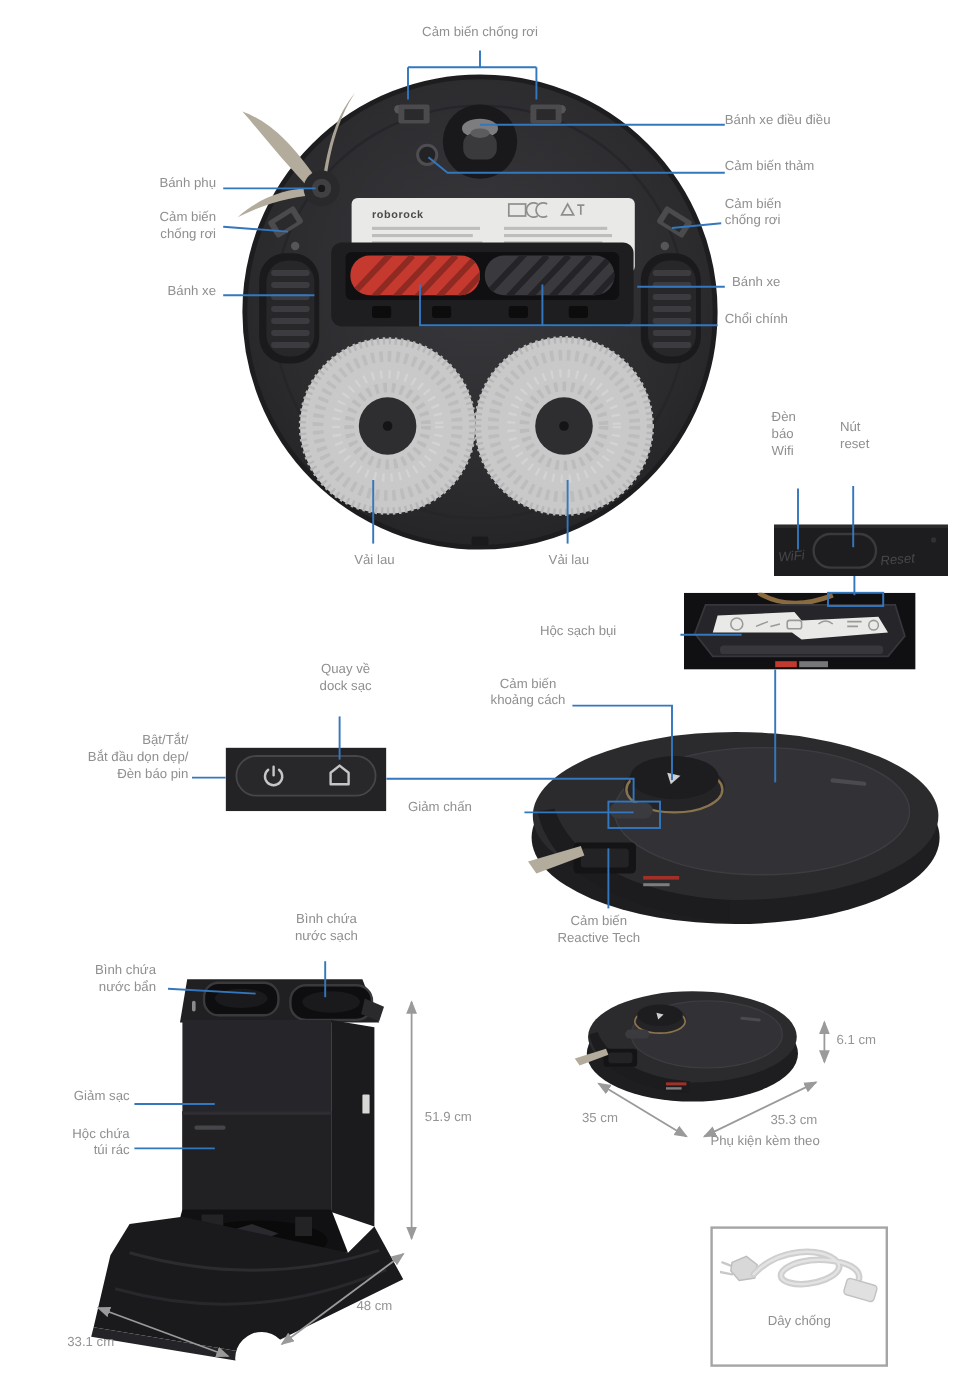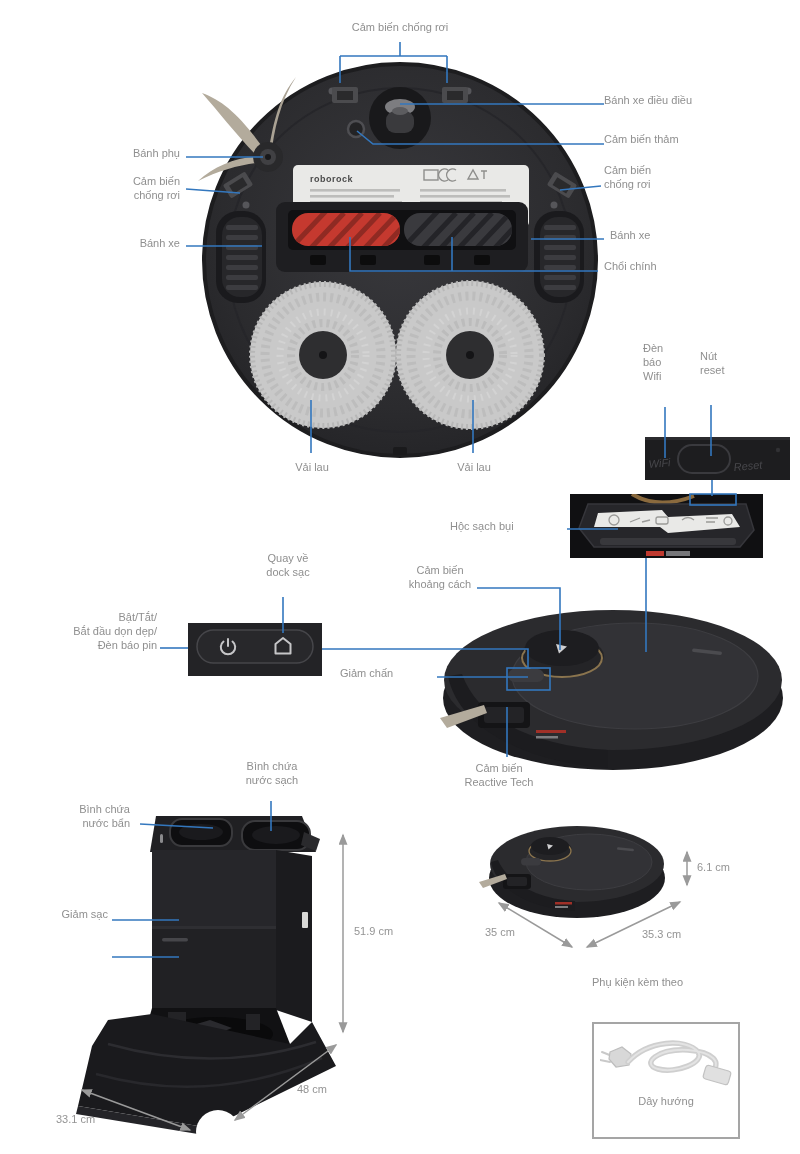--- a/index.html
+++ b/index.html
@@ -378,22 +378,24 @@
   <div class="lbl ctr" style="left:440px;top:563px">Cảm biến
 khoảng cách</div>
   <div class="lbl" style="left:340px;top:666px">Giảm chấn</div>
   <div class="lbl ctr" style="left:499px;top:761px">Cảm biến
 Reactive Tech</div>
   <div class="lbl ctr" style="left:272px;top:759px">Bình chứa
 nước sạch</div>
   <div class="lbl rt" style="left:20px;top:802px;width:110px">Bình chứa
 nước bẩn</div>
   <div class="lbl rt" style="left:20px;top:907px;width:88px">Giảm sạc</div>
+  <div class="lbl rt" style="left:20px;top:938px;width:88px">Hộc chứa
+túi rác</div>
   <div class="lbl dim" style="left:354px;top:924px">51.9 cm</div>
   <div class="lbl dim" style="left:297px;top:1082px">48 cm</div>
   <div class="lbl dim" style="left:56px;top:1112px">33.1 cm</div>
   <div class="lbl dim" style="left:697px;top:860px">6.1 cm</div>
   <div class="lbl dim" style="left:485px;top:925px">35 cm</div>
   <div class="lbl dim" style="left:642px;top:927px">35.3 cm</div>
-  <div class="lbl" style="left:592px;top:975px">Phụ kiện kèm theo</div>
-  <div class="lbl ctr" style="left:666px;top:1094px">Dây hướng</div>
+  <div class="lbl" style="left:592px;top:944px">Phụ kiện kèm theo</div>
+  <div class="lbl ctr" style="left:666px;top:1094px">Dây chống</div>
 
 </div>
 
 </body></html>

